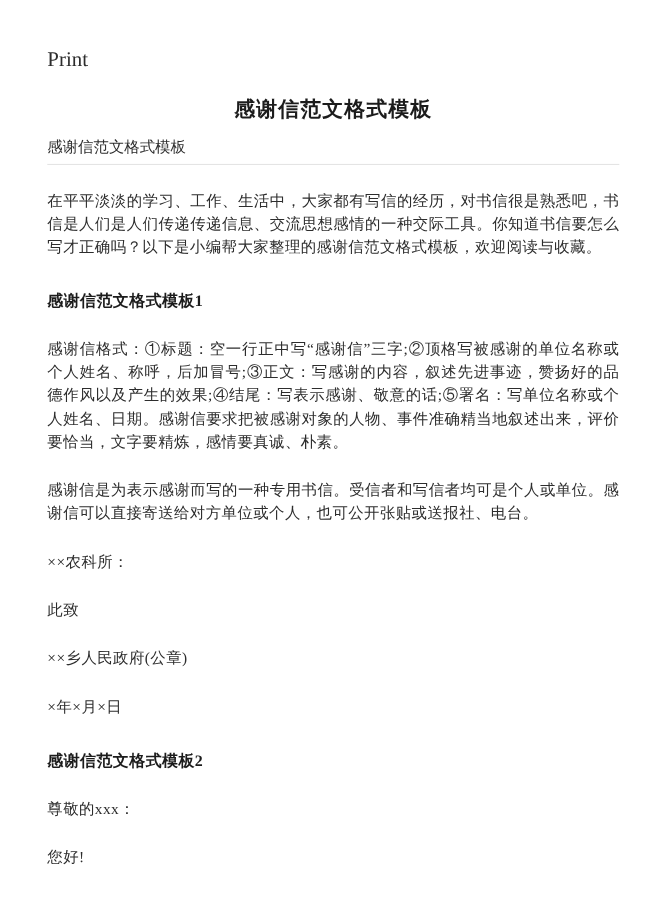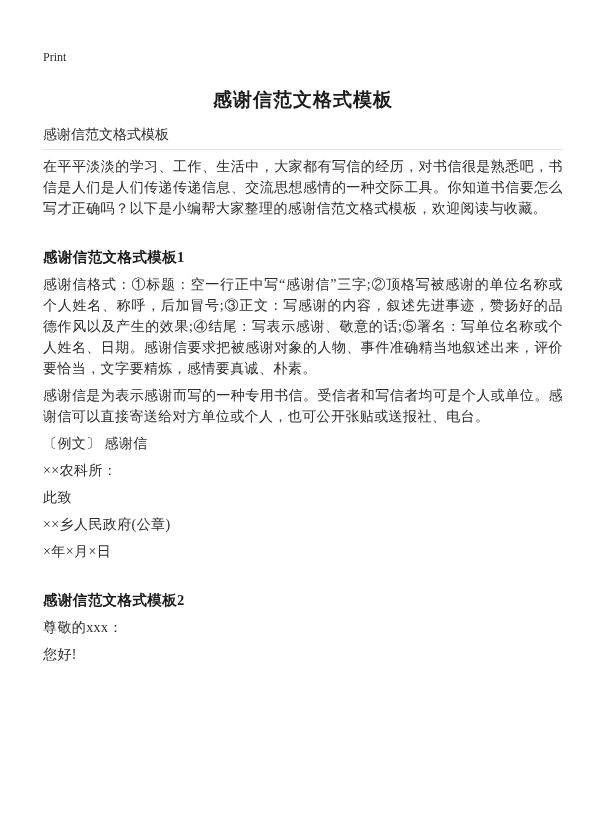--- a/index.html
+++ b/index.html
@@ -13,21 +13,21 @@
   }
   .page {
     width: 600px;
     height: 828px;
     background: #ffffff;
     padding: 47px 37px 0 43px;
     position: relative;
   }
   .print-link {
     display: inline-block;
-    font-size: 12px;
+    font-size: 19px;
     line-height: 15px;
     color: #2d2d2d;
     text-decoration: none;
     cursor: pointer;
   }
   .doc-title {
     margin-top: 24px;
     font-size: 19px;
     line-height: 21px;
     font-weight: bold;
@@ -39,21 +39,21 @@
     margin-top: 16px;
     font-size: 14px;
     line-height: 17px;
     padding-bottom: 6px;
     border-bottom: 1px solid #e4e4e4;
   }
   .body-text p,
   .body-text h2 {
     font-size: 14px;
     line-height: 21px;
-    margin-top: 6px;
+    margin-top: 23px;
     text-align: justify;
     letter-spacing: 0.4px;
   }
   .body-text h2 {
     font-weight: bold;
     font-size: 14.5px;
     color: #1c1c1c;
     margin-top: 28px;
   }
   .body-text p.single { text-align: left; }
@@ -72,21 +72,20 @@
   <div class="body-text">
 
     <p>在平平淡淡的学习、工作、生活中，大家都有写信的经历，对书信很是熟悉吧，书信是人们是人们传递传递信息、交流思想感情的一种交际工具。你知道书信要怎么写才正确吗？以下是小编帮大家整理的感谢信范文格式模板，欢迎阅读与收藏。</p>
 
     <h2>感谢信范文格式模板1</h2>
 
     <p>感谢信格式：①标题：空一行正中写“感谢信”三字;②顶格写被感谢的单位名称或个人姓名、称呼，后加冒号;③正文：写感谢的内容，叙述先进事迹，赞扬好的品德作风以及产生的效果;④结尾：写表示感谢、敬意的话;⑤署名：写单位名称或个人姓名、日期。感谢信要求把被感谢对象的人物、事件准确精当地叙述出来，评价要恰当，文字要精炼，感情要真诚、朴素。</p>
 
     <p>感谢信是为表示感谢而写的一种专用书信。受信者和写信者均可是个人或单位。感谢信可以直接寄送给对方单位或个人，也可公开张贴或送报社、电台。</p>
 
-    <p class="single">〔例文〕 感谢信</p>
 
     <p class="single">××农科所：</p>
 
 
     <p class="single">此致</p>
 
 
     <p class="single">××乡人民政府(公章)</p>
 
     <p class="single">×年×月×日</p>

